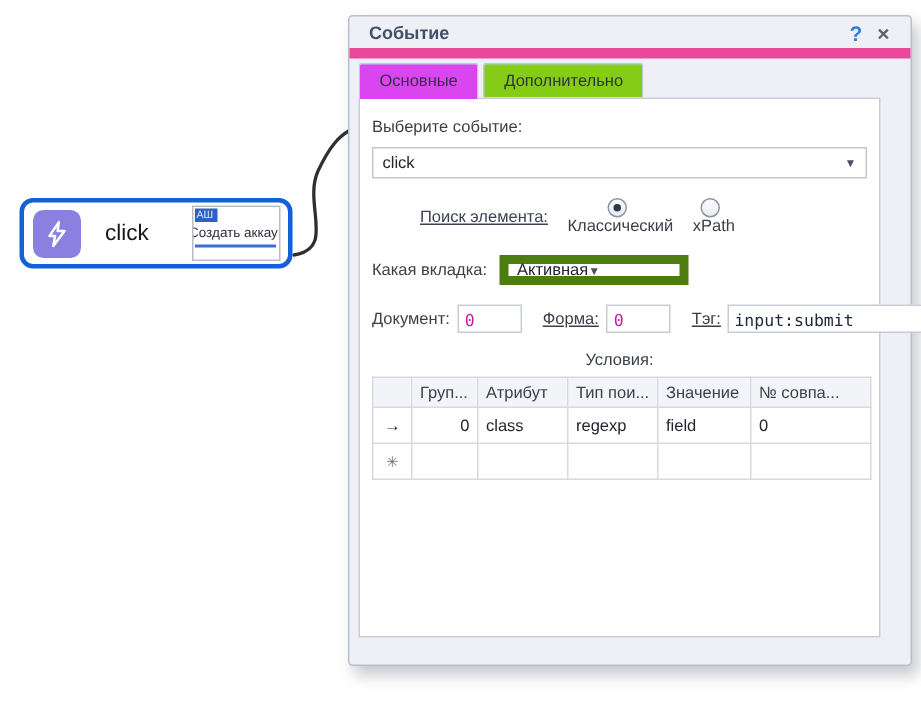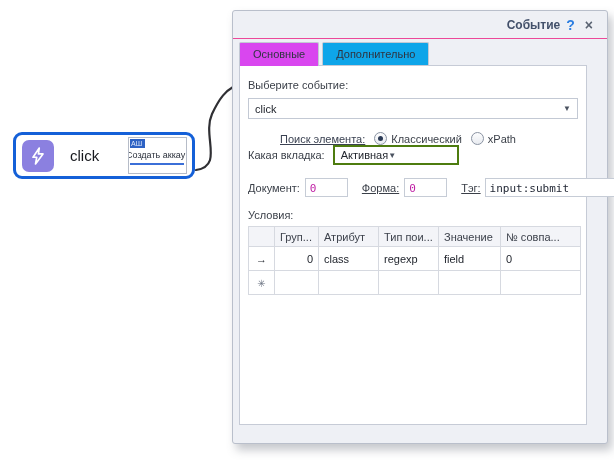--- a/index.html
+++ b/index.html
@@ -45,81 +45,80 @@
 
   
   .dialog {
     position: absolute; left: 232px; top: 10px; width: 376px; height: 434px;
     background: #eef0f5; border: 1px solid #b9bfcb; border-radius: 3px;
     box-shadow: 4px 6px 10px rgba(90,95,110,0.35);
     display: flex; flex-direction: column; z-index: 2;
   }
   .titlebar {
     height: 28px; display: flex; align-items: center; padding: 0 10px 0 13px;
-    border-bottom: 1px solid #ec4899;
-    text-align: right;
+    border-bottom: 7px solid #ec4899;
   }
   .titlebar-title { font-size: 12px; font-weight: bold; color: #42506a; flex: 1 1 auto; }
   .titlebar-help { color: #2b7de1; font-size: 14px; font-weight: bold; cursor: default; padding: 0 6px; }
   .titlebar-close { color: #5a6372; font-size: 14px; font-weight: bold; cursor: default; padding: 0 4px; }
 
   .tabstrip { display: flex; align-items: flex-end; padding-left: 6px; height: 26px; }
   .tab {
     font-size: 11px; color: #2f3440; padding: 5px 13px 5px 13px;
     border: 1px solid #c3c9d4; border-bottom: none; margin-right: 3px;
-    background: #0ea5e9; border-radius: 2px 2px 0 0; position: relative;
+    background: #84cc16; border-radius: 2px 2px 0 0; position: relative;
   }
   .tab.active { background: #d946ef; z-index: 3; padding-bottom: 6px; margin-bottom: -1px; }
 
   .page {
     background: #ffffff; border: 1px solid #c6cbd6;
     margin: 0 20px 18px 6px; flex: 1 1 auto; padding: 9px 8px; position: relative; z-index: 2;
   }
 
   .field-label { font-size: 11px; color: #3a3f48; }
   .link-label { font-size: 11px; color: #3b4252; text-decoration: underline; }
 
   .combo {
     margin-top: 5px; height: 21px; border: 1px solid #c3c9d4; background: #ffffff;
     display: flex; align-items: center; padding: 0 6px; font-size: 11px; color: #22262e;
   }
   .combo .combo-value { flex: 1 1 auto; }
   .combo-arrow { font-size: 8px; color: #4a5260; }
 
   .row { display: flex; align-items: center; }
   .row-search { margin-top: 13px; margin-left: 32px; }
-  .radio-item { display: flex; align-items: center; margin-left: 9px; }
+  .radio-item { display: flex; align-items: center; margin-left: 9px; flex-direction: column; }
   .radio-circle {
     width: 13px; height: 13px; border-radius: 50%; border: 1px solid #8a93a2;
     background: linear-gradient(#fdfdfe,#e8ebf0); position: relative; flex: 0 0 auto;
   }
   .radio-circle.checked::after {
     content: ""; position: absolute; left: 3px; top: 3px; width: 5px; height: 5px;
     border-radius: 50%; background: #2b3a55;
   }
   .radio-item .field-label { margin-left: 4px; }
 
-  .row-tab { }
+  .row-tab { margin-top: 13px; }
   .combo-inline {
-    margin: 0 0 0 8px; width: 126px; height: 20px; border: 2px solid #4d7c0f;
+    margin: 0 0 0 8px; width: 126px; height: 20px; border: 6px solid #4d7c0f;
     background: #ffffff; display: flex; align-items: center; padding: 0 6px;
     font-size: 11px; color: #22262e;
   }
 
   .row-doc { margin-top: 13px; }
   .ti {
     height: 19px; border: 1px solid #c6ccd6; background: #ffffff;
     font-family: "DejaVu Sans Mono", monospace; font-size: 11px;
     padding: 2px 4px 0 4px; margin-left: 5px;
   }
   .ti-num { width: 43px; color: #bf1ea4; }
   .ti-tag { flex: 1 1 auto; color: #232936; margin-left: 4px; }
   .lbl-gap { margin-left: 14px; text-decoration: underline; }
 
-  .conditions-label { margin-top: 12px; display: block; }
+  .conditions-label { margin-top: 12px; display: block; text-align: center; }
 
   table.grid { margin-top: 5px; border-collapse: collapse; table-layout: fixed; width: 332px; }
   table.grid th, table.grid td {
     border: 1px solid #d6d9e0; font-size: 11px; font-weight: normal;
     padding: 0 5px; overflow: hidden; white-space: nowrap;
   }
   table.grid th { background: #f3f4f8; color: #3c414b; text-align: left; height: 20px; }
   table.grid td { height: 24px; color: #22262e; background: #ffffff; }
   td.rowhdr { background: #f3f4f8; text-align: center; color: #9aa0ab; font-size: 11px; }
   td.sel { background: #d7dae1; }

